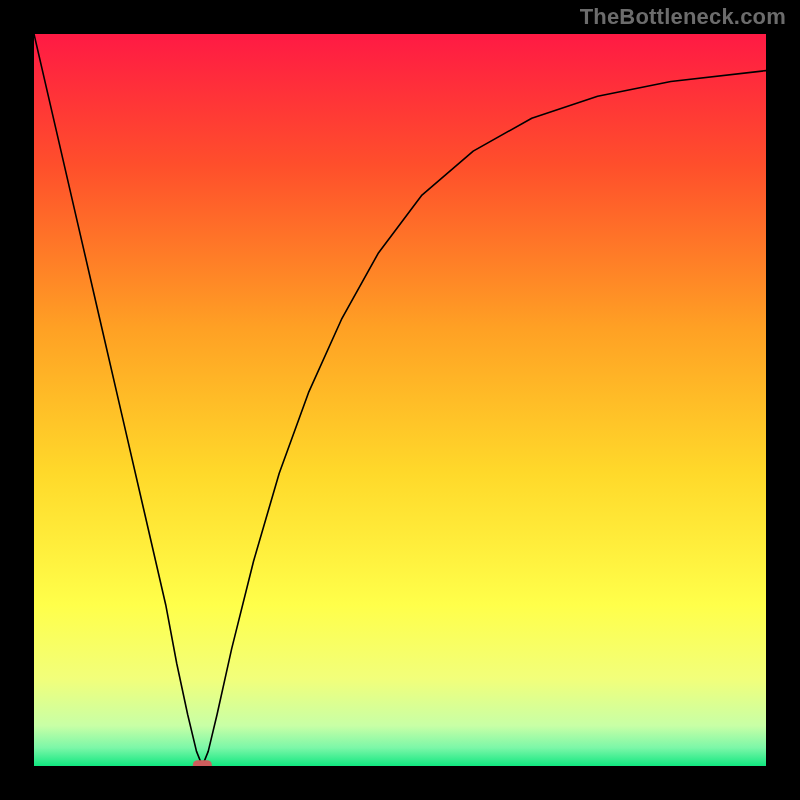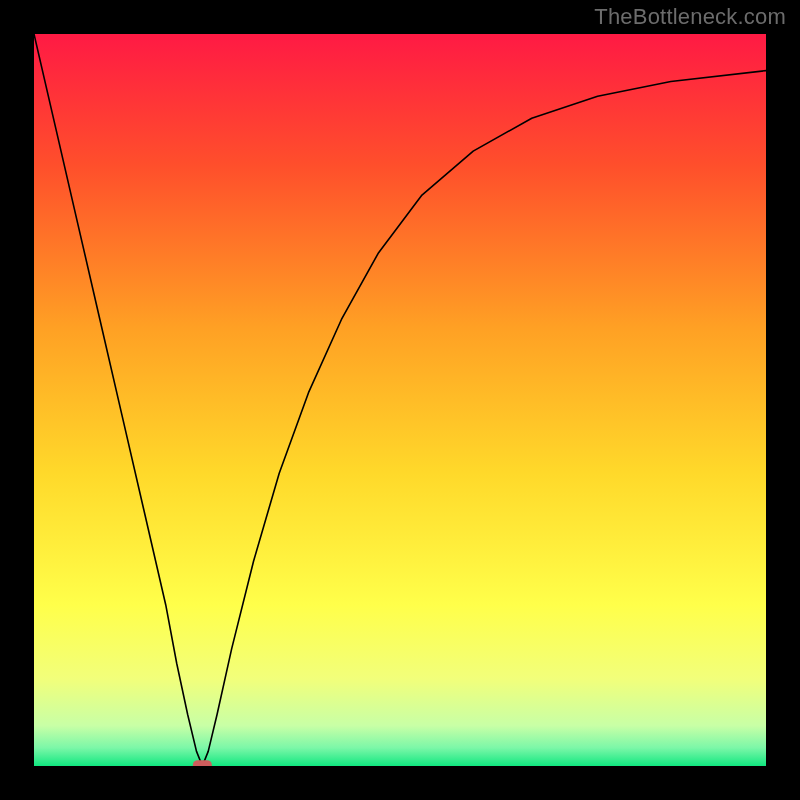--- a/index.html
+++ b/index.html
@@ -16,21 +16,21 @@
     width: 800px;
     height: 800px;
     background: #000;
   }
   .watermark {
     position: absolute;
     top: 4px;
     right: 14px;
     color: #6c6c6c;
     font-size: 22px;
-    font-weight: 400;
+    font-weight: 700;
     letter-spacing: 0.2px;
     user-select: none;
     z-index: 5;
   }
   .plot-area {
     position: absolute;
     left: 34px;
     top: 34px;
     width: 732px;
     height: 732px;

